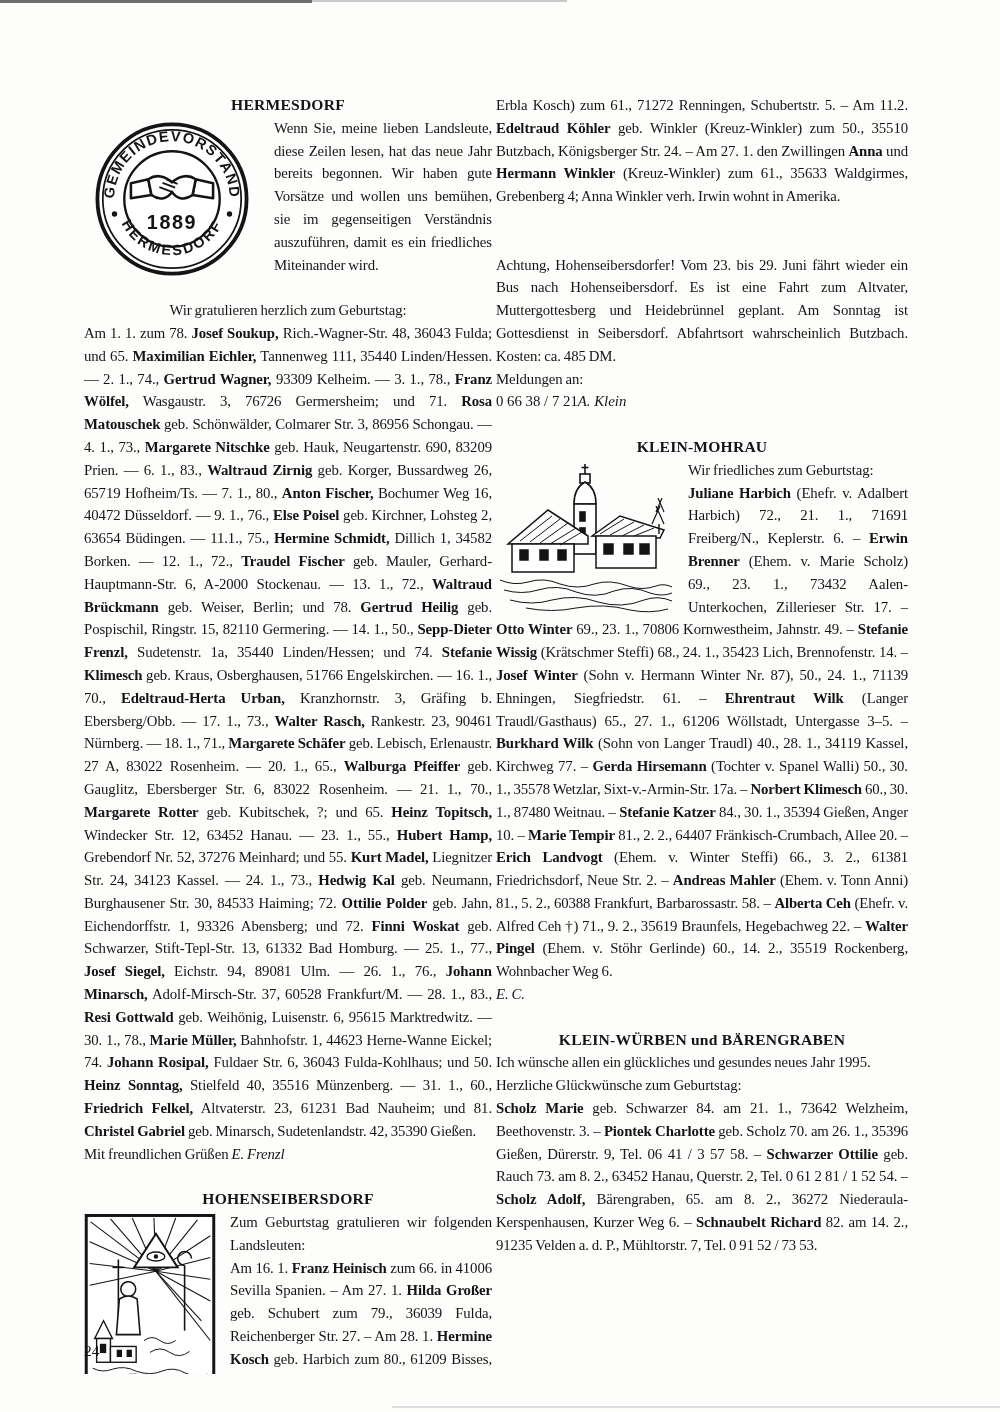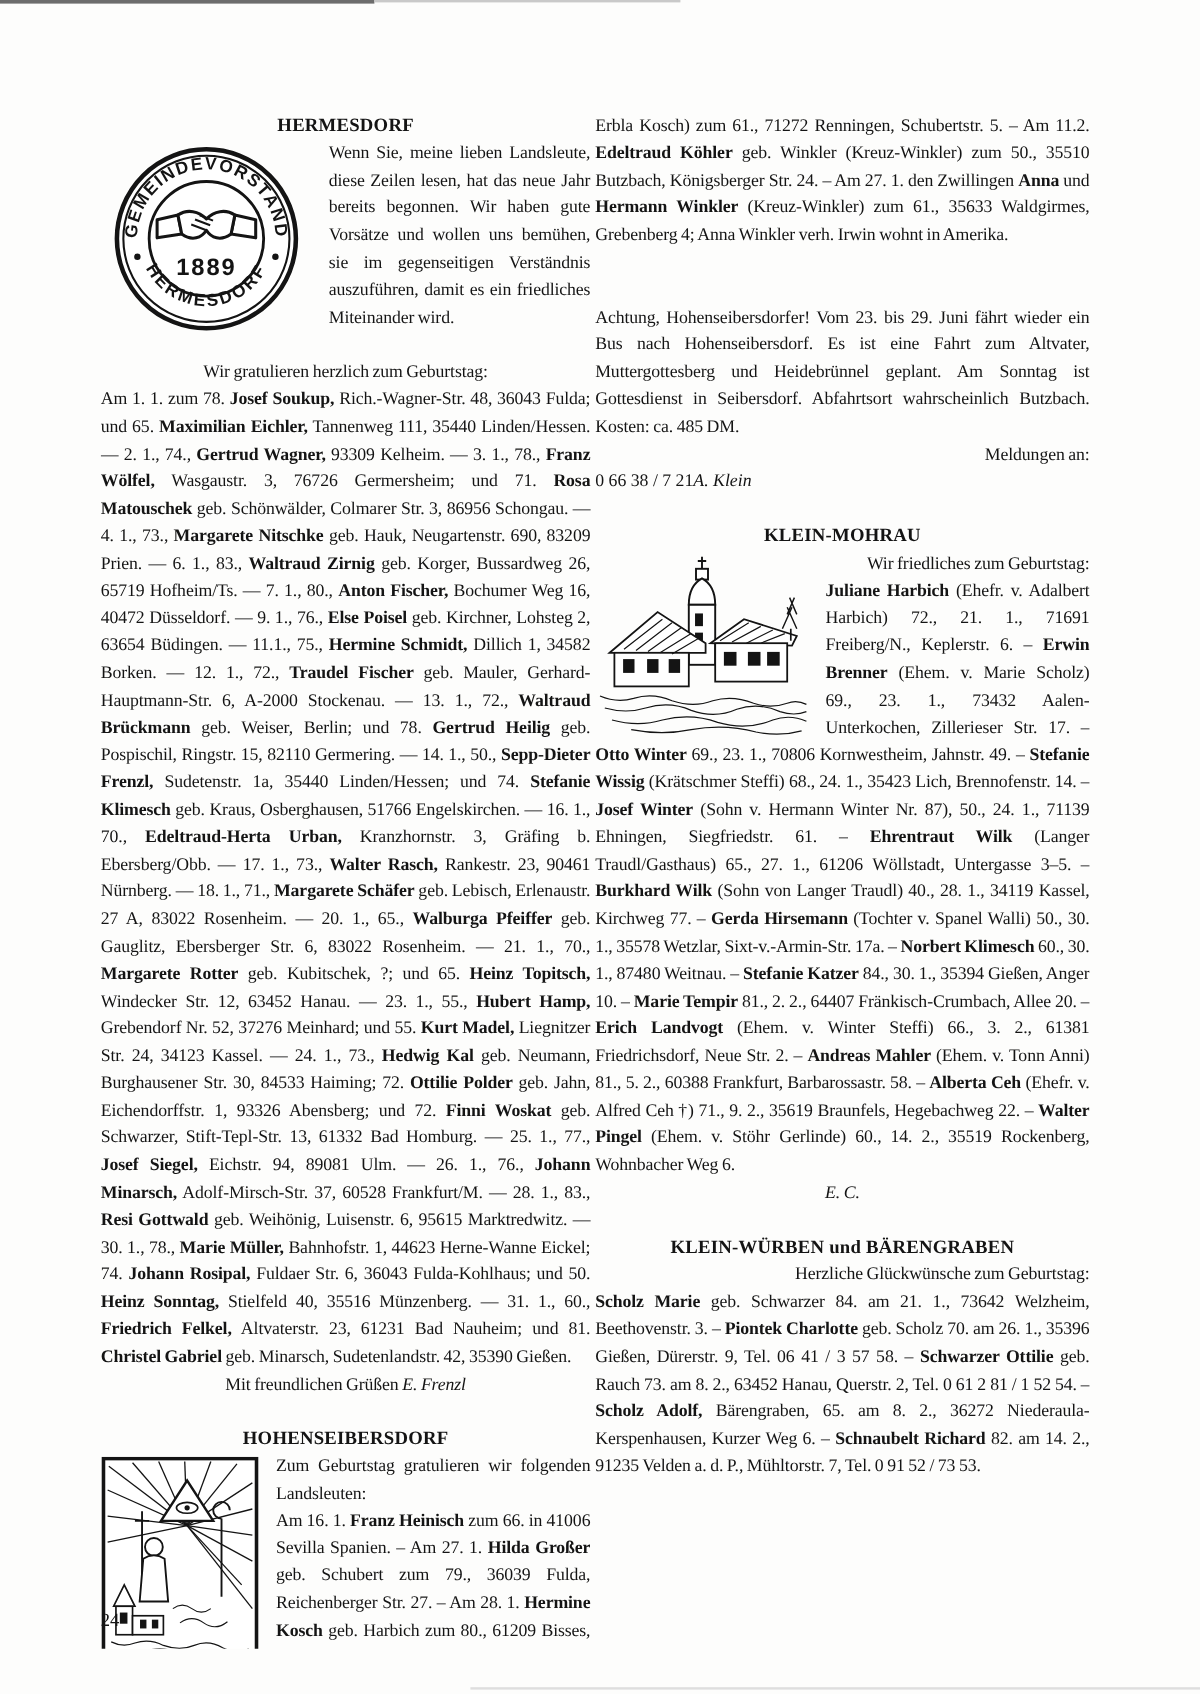--- a/index.html
+++ b/index.html
@@ -7,22 +7,22 @@
     width:1000px;height:1412px;position:relative;background:#fdfdfc;color:#141414;
     font-family:"Liberation Serif","DejaVu Serif",serif;overflow:hidden;
   }
   .rule-top-dark{position:absolute;left:0;top:0;width:312px;height:3px;background:#6d6d6d;}
   .rule-top-light{position:absolute;left:312px;top:0;width:255px;height:2px;background:#c9c9c9;}
   .rule-bottom{position:absolute;left:392px;top:1406px;width:608px;height:2px;background:#dedede;}
   .columns{position:absolute;left:84px;top:94px;display:flex;gap:4px;height:1280px;overflow:hidden;}
   .col-left{width:408px;}
   .col-right{width:412px;}
   p{margin:0;font-size:14.8px;line-height:22.8px;text-align:justify;word-spacing:-0.6px;letter-spacing:-0.1px;hyphens:auto;}
-  p.nojust{text-align:right;}
-  p.rightal{text-align:center;}
+  p.nojust{text-align:left;}
+  p.rightal{text-align:left;}
   h2.section{margin:0;font-size:15.6px;line-height:22.8px;font-weight:bold;text-align:center;letter-spacing:0.2px;}
   .vgap{height:22.8px;}
   b{font-weight:bold;}
   i{margin-top:36px;}
   .sig-row{display:flex;justify-content:flex-start;font-size:14.8px;line-height:22.8px;}
   .seal-fig{float:left;width:176px;height:158px;margin:3px 14px 2px 0;}
   .wood-fig{float:left;width:132px;height:172px;margin:3px 14px 4px 0;}
   .church-fig{float:left;width:180px;height:152px;margin:3px 12px 2px 0;}
   .seal-fig svg,.wood-fig svg,.church-fig svg{width:100%;height:100%;}
   .pagenum{position:absolute;left:84px;top:1342px;font-size:15.5px;}
@@ -179,20 +179,21 @@
         </g>
       </svg>
     </div>
 
     <p class="nojust">Wir friedliches zum Geburtstag:</p>
     <p><b>Juliane Harbich</b> (Ehefr. v. Adalbert Harbich) 72., 21. 1., 71691 Freiberg/N., Keplerstr. 6. – <b>Erwin Brenner</b> (Ehem. v. Marie Scholz) 69., 23. 1., 73432 Aalen-Unterkochen, Zillerieser Str. 17. – <b>Otto Winter</b> 69., 23. 1., 70806 Kornwestheim, Jahnstr. 49. – <b>Stefanie Wissig</b> (Krätschmer Steffi) 68., 24. 1., 35423 Lich, Brennofenstr. 14. – <b>Josef Winter</b> (Sohn v. Hermann Winter Nr. 87), 50., 24. 1., 71139 Ehningen, Siegfriedstr. 61. – <b>Ehrentraut Wilk</b> (Langer Traudl/Gasthaus) 65., 27. 1., 61206 Wöllstadt, Untergasse 3–5. – <b>Burkhard Wilk</b> (Sohn von Langer Traudl) 40., 28. 1., 34119 Kassel, Kirchweg 77. – <b>Gerda Hirsemann</b> (Tochter v. Spanel Walli) 50., 30. 1., 35578 Wetzlar, Sixt-v.-Armin-Str. 17a. – <b>Norbert Klimesch</b> 60., 30. 1., 87480 Weitnau. – <b>Stefanie Katzer</b> 84., 30. 1., 35394 Gießen, Anger 10. – <b>Marie Tempir</b> 81., 2. 2., 64407 Fränkisch-Crumbach, Allee 20. – <b>Erich Landvogt</b> (Ehem. v. Winter Steffi) 66., 3. 2., 61381 Friedrichsdorf, Neue Str. 2. – <b>Andreas Mahler</b> (Ehem. v. Tonn Anni) 81., 5. 2., 60388 Frankfurt, Barbarossastr. 58. – <b>Alberta Ceh</b> (Ehefr. v. Alfred Ceh †) 71., 9. 2., 35619 Braunfels, Hegebachweg 22. – <b>Walter Pingel</b> (Ehem. v. Stöhr Gerlinde) 60., 14. 2., 35519 Rockenberg, Wohnbacher Weg 6.</p>
     <p class="rightal"><i>E. C.</i></p>
 
     <div class="vgap"></div>
     <h2 class="section">KLEIN-WÜRBEN und BÄRENGRABEN</h2>
+    <p>Ich wünsche allen ein glückliches und gesundes neues Jahr 1995.</p>
     <p class="nojust">Herzliche Glückwünsche zum Geburtstag:</p>
     <p><b>Scholz Marie</b> geb. Schwarzer 84. am 21. 1., 73642 Welzheim, Beethovenstr. 3. – <b>Piontek Charlotte</b> geb. Scholz 70. am 26. 1., 35396 Gießen, Dürerstr. 9, Tel. 06 41 / 3 57 58. – <b>Schwarzer Ottilie</b> geb. Rauch 73. am 8. 2., 63452 Hanau, Querstr. 2, Tel. 0 61 2 81 / 1 52 54. – <b>Scholz Adolf,</b> Bärengraben, 65. am 8. 2., 36272 Niederaula-Kerspenhausen, Kurzer Weg 6. – <b>Schnaubelt Richard</b> 82. am 14. 2., 91235 Velden a. d. P., Mühltorstr. 7, Tel. 0 91 52 / 73 53.</p>
 
     <div class="vgap"></div>
 
   </div>
 </div>
 
 <div class="pagenum">24</div>
 

